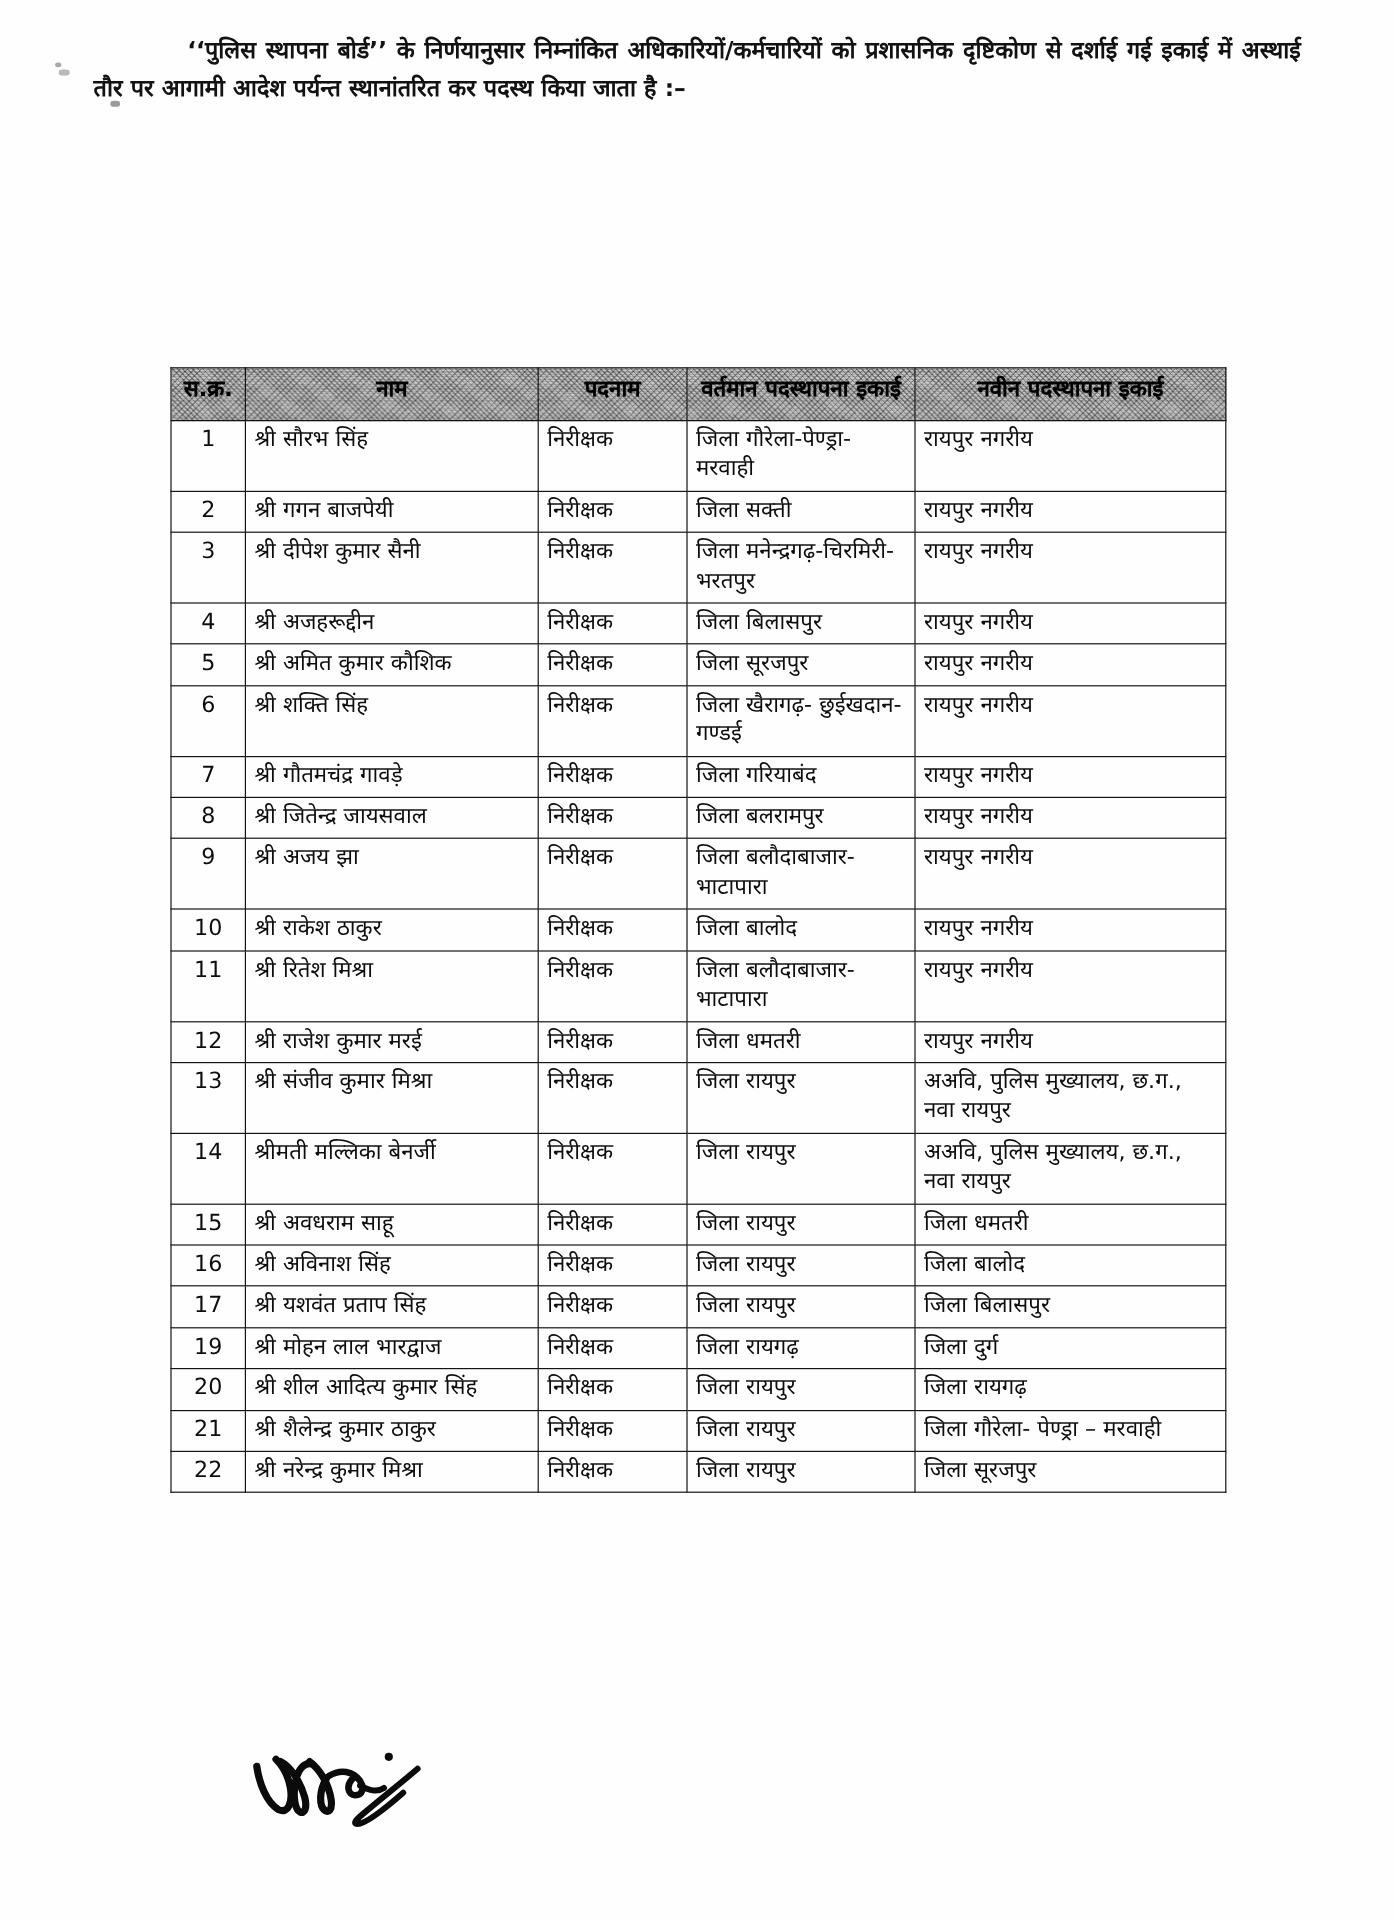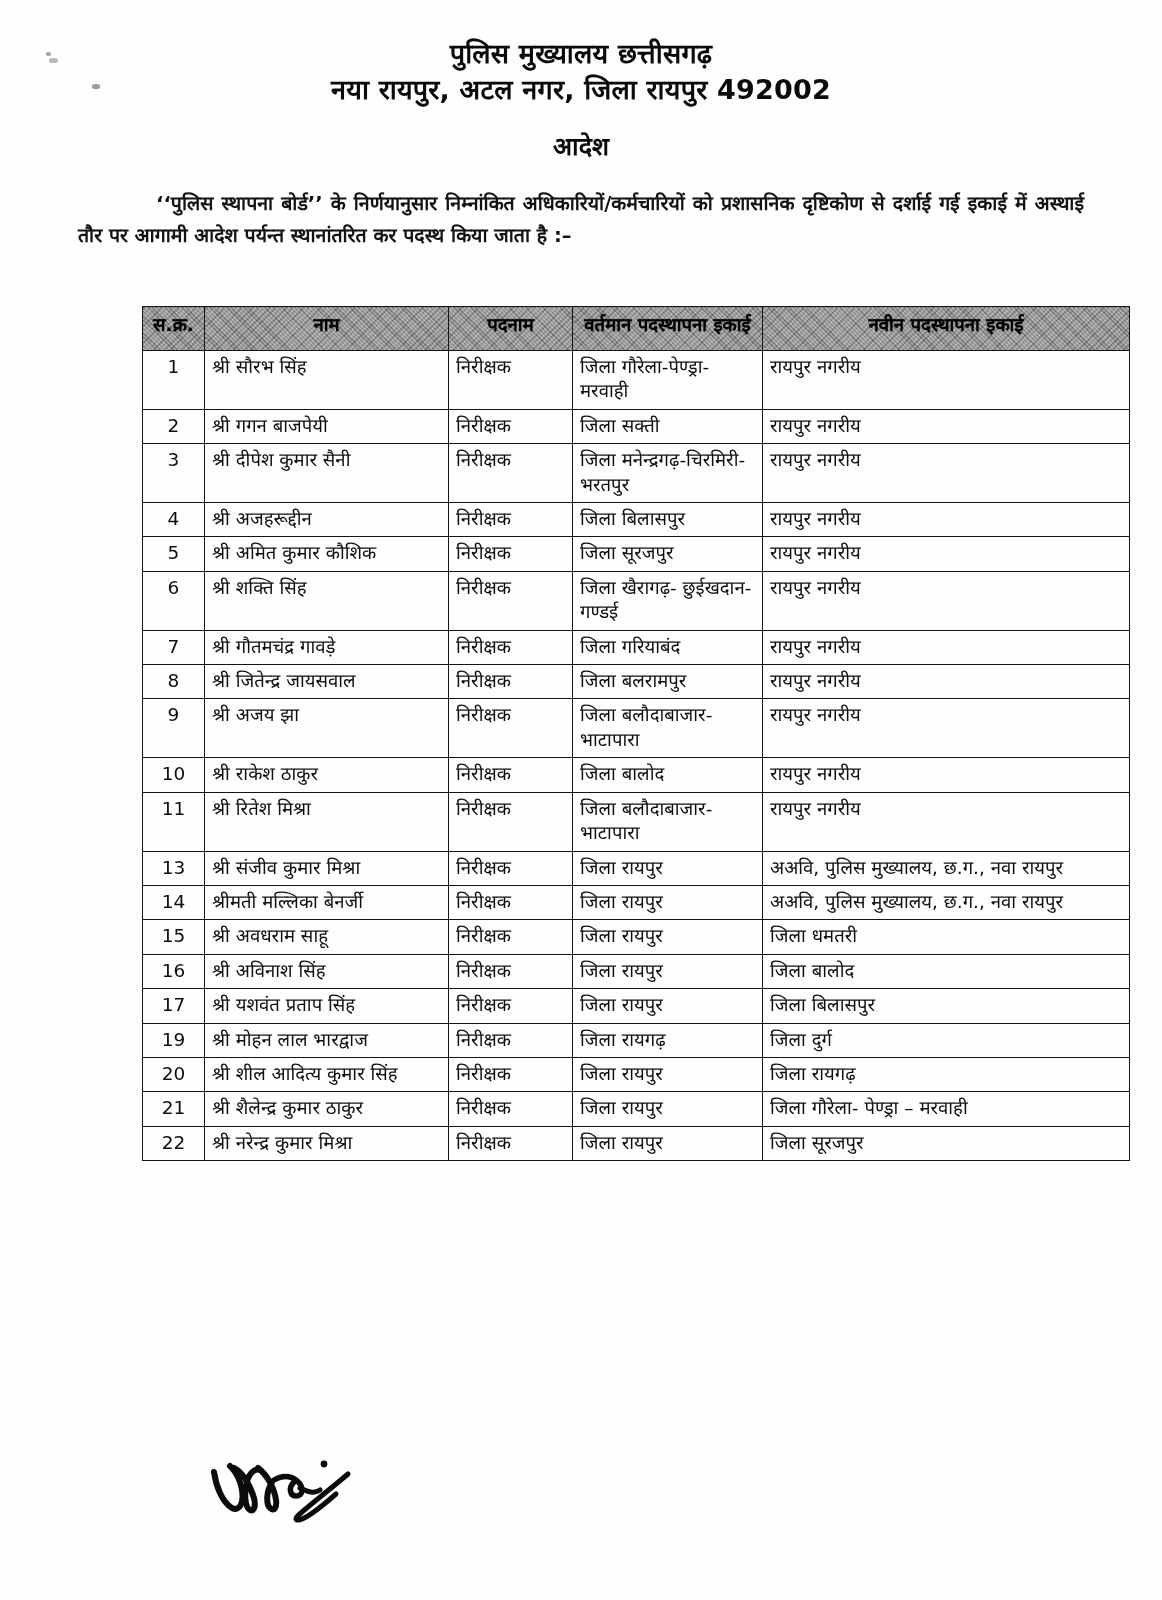--- a/index.html
+++ b/index.html
@@ -62,21 +62,21 @@
     text-indent: 78px;
     color: #121212;
     font-weight: bold;
   }
 
   
   .table-wrap {
     position: absolute;
     left: 142px;
     top: 306px;
-    width: 988px;
+    width: 880px;
   }
   table.order-table {
     width: 100%;
     border-collapse: collapse;
     table-layout: fixed;
     font-family: "DejaVu Sans", sans-serif;
   }
   table.order-table th,
   table.order-table td {
     border: 1px solid #141414;
@@ -128,25 +128,20 @@
 </style>
 </head>
 <body>
 
 <div class="page">
 
   <span class="speck s1"></span>
   <span class="speck s2"></span>
   <span class="speck s3"></span>
 
-  <div class="doc-header">
-    <div class="org-line l1">पुलिस मुख्यालय छत्तीसगढ़</div>
-    <div class="org-line l2">नया रायपुर, अटल नगर, जिला रायपुर 492002</div>
-    <div class="order-word">आदेश</div>
-  </div>
 
   <div class="body-para">‘‘पुलिस स्थापना बोर्ड’’ के निर्णयानुसार निम्नांकित अधिकारियों/कर्मचारियों को प्रशासनिक दृष्टिकोण से दर्शाई गई इकाई में अस्थाई तौर पर आगामी आदेश पर्यन्त स्थानांतरित कर पदस्थ किया जाता है :–</div>
 
   <div class="table-wrap">
     <table class="order-table">
       <colgroup>
         <col class="col-sno">
           <col class="col-name">
           <col class="col-post">
           <col class="col-cur">
@@ -233,20 +228,27 @@
             <td class="c-new">रायपुर नगरीय</td>
           </tr>
           <tr>
             <td class="c-sno">11</td>
             <td class="c-name">श्री रितेश मिश्रा</td>
             <td class="c-post">निरीक्षक</td>
             <td class="c-cur">जिला बलौदाबाजार-भाटापारा</td>
             <td class="c-new">रायपुर नगरीय</td>
           </tr>
           <tr>
+            <td class="c-sno">12</td>
+            <td class="c-name">श्री राजेश कुमार मरई</td>
+            <td class="c-post">निरीक्षक</td>
+            <td class="c-cur">जिला धमतरी</td>
+            <td class="c-new">रायपुर नगरीय</td>
+          </tr>
+          <tr>
             <td class="c-sno">13</td>
             <td class="c-name">श्री संजीव कुमार मिश्रा</td>
             <td class="c-post">निरीक्षक</td>
             <td class="c-cur">जिला रायपुर</td>
             <td class="c-new">अअवि, पुलिस मुख्यालय, छ.ग., नवा रायपुर</td>
           </tr>
           <tr>
             <td class="c-sno">14</td>
             <td class="c-name">श्रीमती मल्लिका बेनर्जी</td>
             <td class="c-post">निरीक्षक</td>

